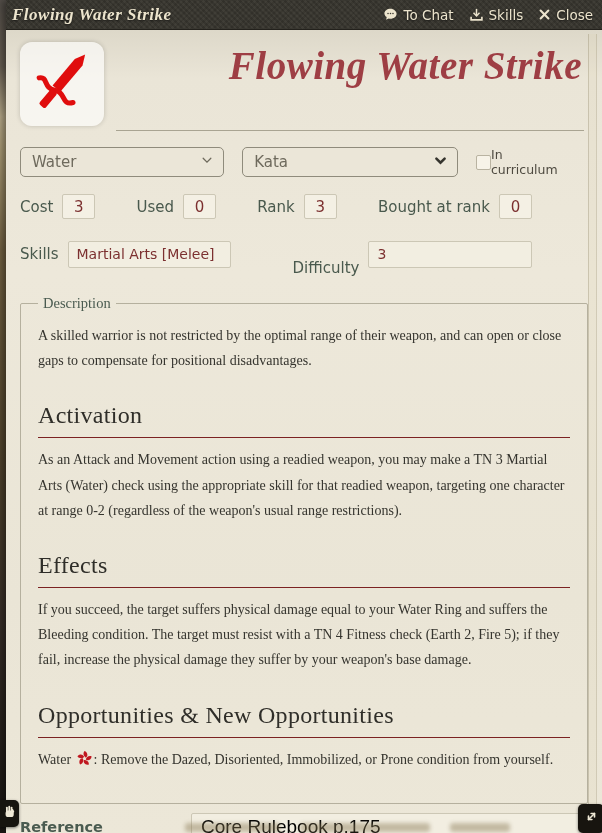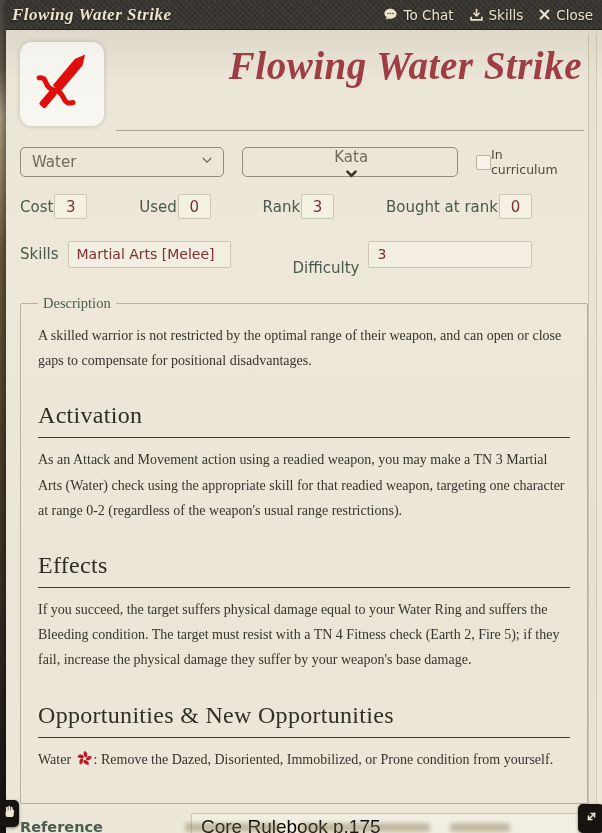--- a/index.html
+++ b/index.html
@@ -61,29 +61,29 @@
   .header-rule { border-bottom:1px solid #a9a492; margin:2px 4px 0 96px; }
 
   
   .selects-row { display:flex; align-items:center; margin-top:16px; gap:18px; }
   .select {
     height:30px; border:1px solid #8f8b7c; border-radius:5px; background:#ebe6d8;
     color:#6e6a5d; display:flex; align-items:center; justify-content:space-between;
     padding:0 9px 0 11px; font-size:15px; cursor:pointer;
   }
   .select.ring { width:207px; }
-  .select.type { width:219px;flex-direction:column; }
+  .select.type { width:219px; }
   .curriculum { margin-left:auto; display:flex; align-items:center; font-size:12.5px; color:#4e4a40; cursor:pointer; padding-right:16px; }
   .curriculum input {
     appearance:none; -webkit-appearance:none; width:15px; height:15px;
     border:1px solid #b9b3a1; background:#f7f3e8; border-radius:2px; cursor:pointer;
   }
 
   .stats-row { display:flex; align-items:center; justify-content:space-between; margin-top:17px; padding-right:56px; }
-  .stat { display:flex; align-items:center; gap:1px; font-size:15px; color:#49594d; }
+  .stat { display:flex; align-items:center; gap:9px; font-size:15px; color:#49594d; }
   .stat input {
     width:33px; height:25px; text-align:center; font-size:15px; color:#7c3030;
     background:#f4f0e4; border:1px solid #ccc7b5; border-radius:2px; font-family:"DejaVu Sans", sans-serif;
   }
 
   .skills-row { display:flex; align-items:center; margin-top:12px; font-size:15px; color:#49594d; }
   .skills-row label { margin-right:9px; }
   .wide-input {
     width:163px; height:27px; font-size:14px; color:#7c3030; padding:0 8px;
     background:#f2eee1; border:1px solid #ccc7b5; border-radius:2px; font-family:"DejaVu Sans", sans-serif;

